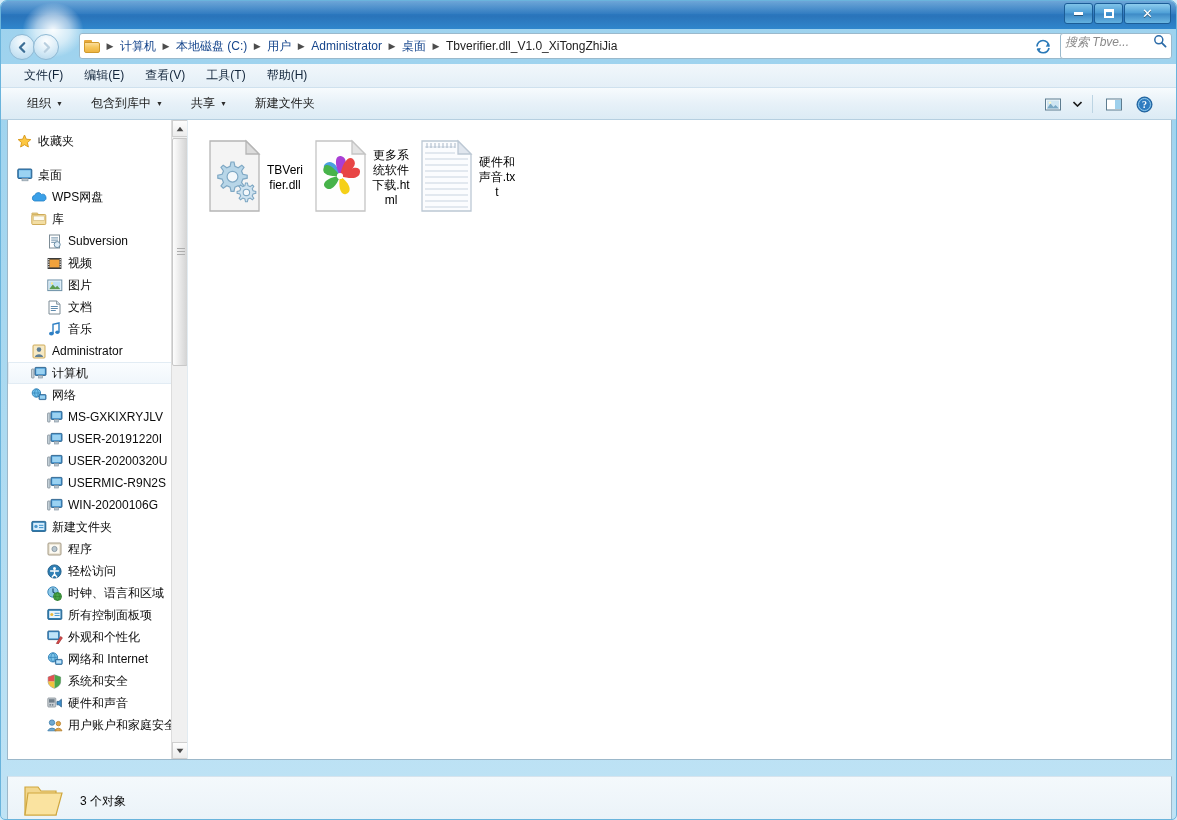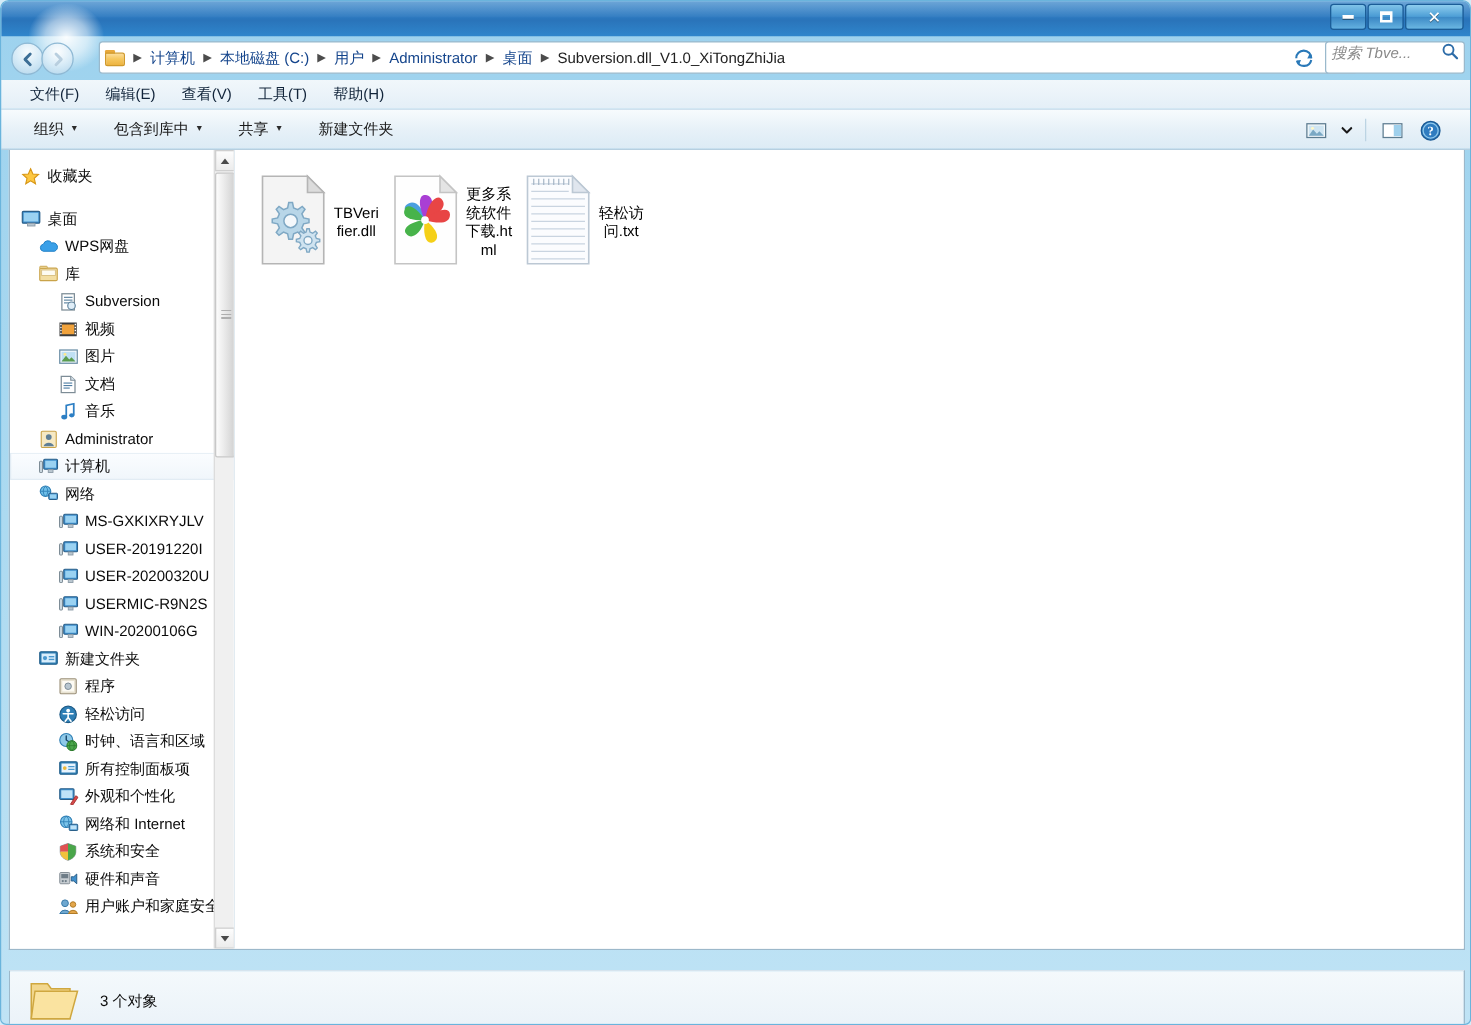--- a/index.html
+++ b/index.html
@@ -344,21 +344,21 @@
         <span class="crumb">计算机</span>
         <span class="sep">▶</span>
         <span class="crumb">本地磁盘 (C:)</span>
         <span class="sep">▶</span>
         <span class="crumb">用户</span>
         <span class="sep">▶</span>
         <span class="crumb">Administrator</span>
         <span class="sep">▶</span>
         <span class="crumb">桌面</span>
         <span class="sep">▶</span>
-        <span class="crumb last">Subversion.dll_V1.0_XiTongZhiJia</span>
+        <span class="crumb last">Tbverifier.dll_V1.0_XiTongZhiJia</span>
       </div>
       <div id="addr-drop">
         <svg width="9" height="6" viewBox="0 0 9 6">
           <path d="M0.5 1 L4.5 5 L8.5 1" fill="none" stroke="#1a1a1a" stroke-width="1.6"></path>
         </svg>
       </div>
     </div>
 
     <div id="refresh-btn">
       <svg width="17" height="15" viewBox="0 0 17 15">
@@ -849,21 +849,21 @@
                   <line x1="17" y1="5" x2="17" y2="10"></line>
                 <line x1="21" y1="5" x2="21" y2="10"></line>
                   <line x1="25" y1="5" x2="25" y2="10"></line>
                 <line x1="29" y1="5" x2="29" y2="10"></line>
                   <line x1="33" y1="5" x2="33" y2="10"></line>
                 <line x1="37" y1="5" x2="37" y2="10"></line>
                   <line x1="41" y1="5" x2="41" y2="10"></line>
               </g>
             </svg>
           </span>
-          <span class="file-name">轻松访问.txt</span>
+          <span class="file-name">硬件和声音.txt</span>
         </div>
 
       </div>
     </div>
   </div>
 
   <div id="statusbar">
     <span id="status-folder">
       <svg width="44" height="40" viewBox="0 0 44 40">
         <path d="M3 6 H16 L19 10 H34 V34 H3 Z" fill="#f2d78e" stroke="#cfa73f" stroke-width="1.2"></path>

